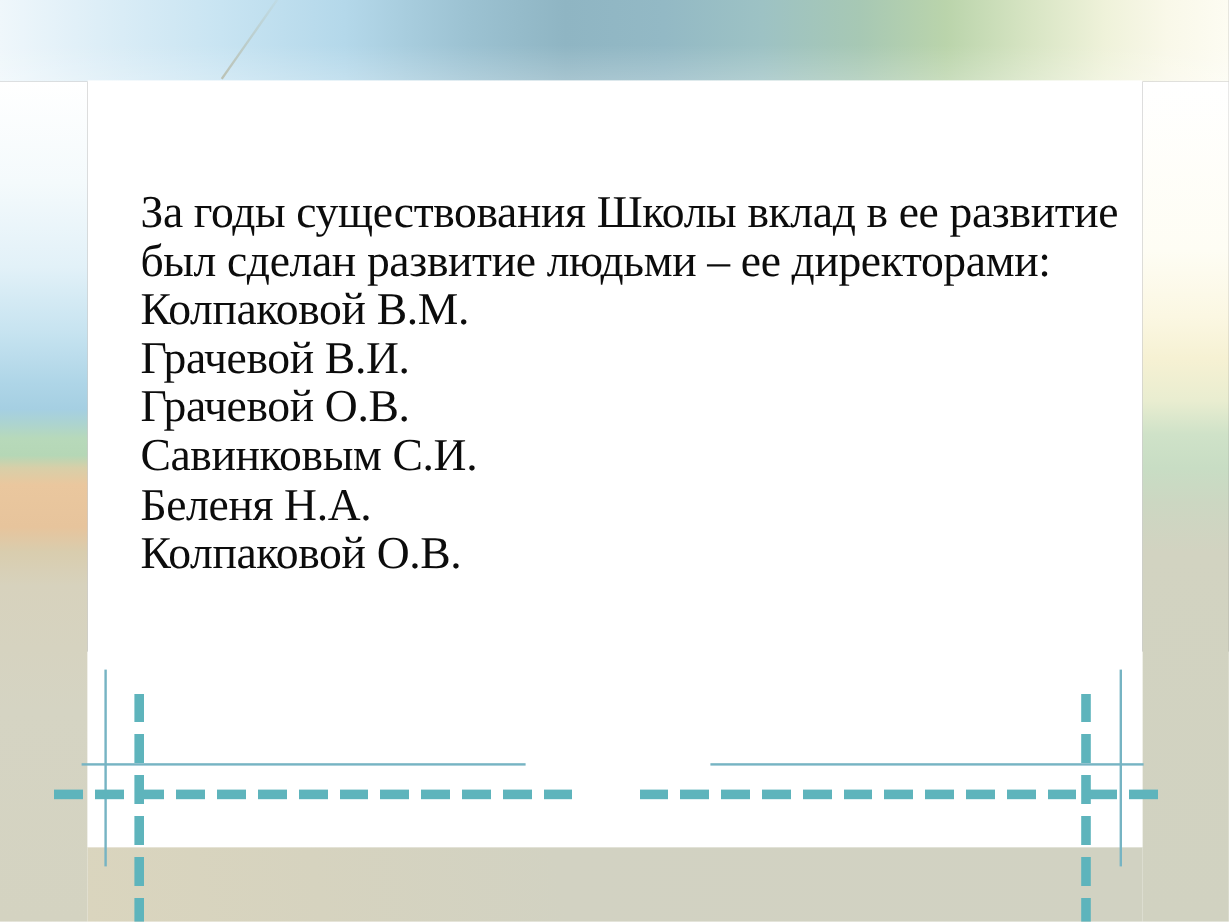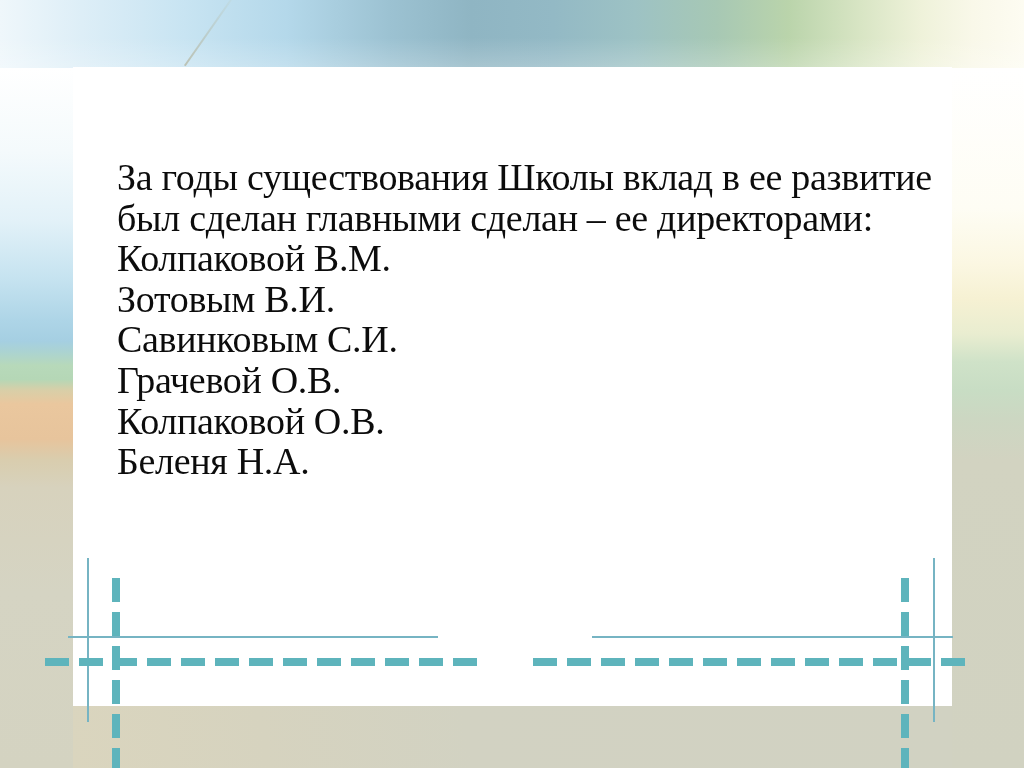--- a/index.html
+++ b/index.html
@@ -108,22 +108,22 @@
   <div class="abs thin h thin-h-right"></div>
   <div class="abs thin v thin-v-left"></div>
   <div class="abs thin v thin-v-right"></div>
   <div class="abs dash h dash-h-left"></div>
   <div class="abs dash h dash-h-right"></div>
   <div class="abs dash v dash-v-left"></div>
   <div class="abs dash v dash-v-right"></div>
 
   <div class="abs textblock">
     <div class="line">За годы существования Школы вклад в ее развитие</div>
-    <div class="line">был сделан главными сделан – ее директорами:</div>
+    <div class="line">был сделан развитие людьми – ее директорами:</div>
     <div class="line">Колпаковой В.М.</div>
-    <div class="line">Зотовым В.И.</div>
+    <div class="line">Грачевой В.И.</div>
+    <div class="line">Грачевой О.В.</div>
     <div class="line">Савинковым С.И.</div>
-    <div class="line">Грачевой О.В.</div>
+    <div class="line">Беленя Н.А.</div>
     <div class="line">Колпаковой О.В.</div>
-    <div class="line">Беленя Н.А.</div>
   </div>
 
 </div>
 
 </body></html>

